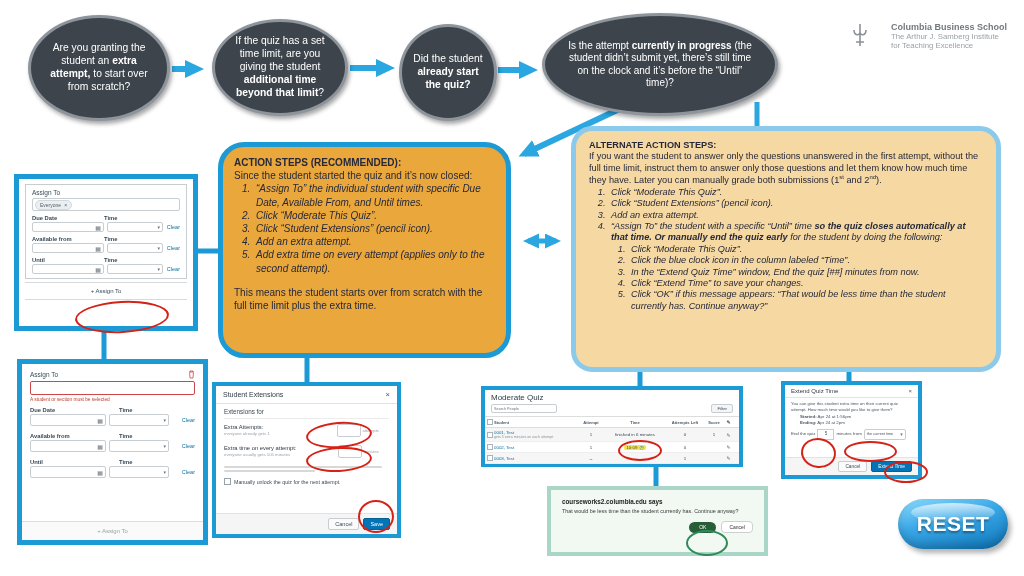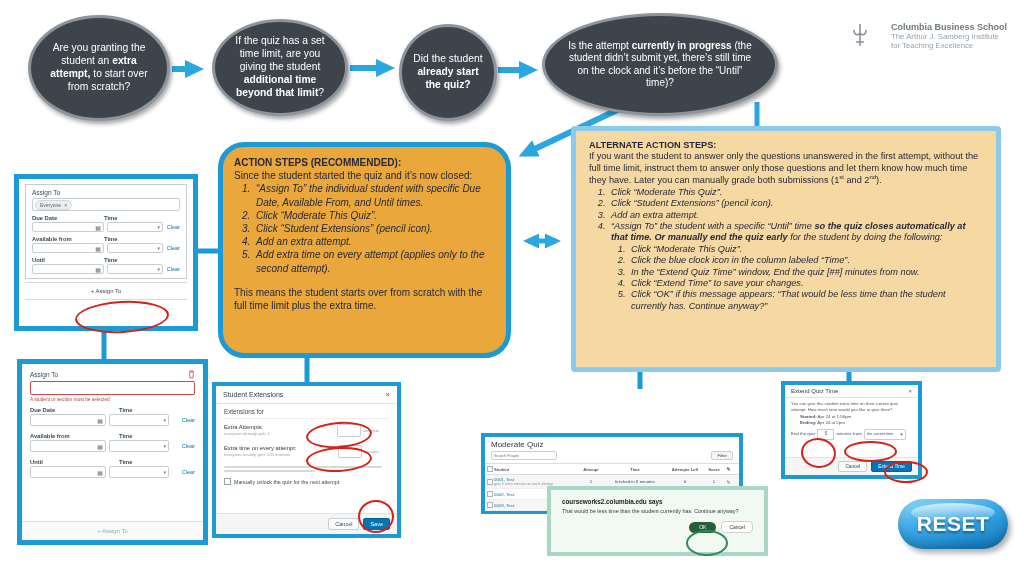--- a/index.html
+++ b/index.html
@@ -25,34 +25,34 @@
   
   #logo{position:absolute;left:852px;top:22px;z-index:2;display:flex;gap:23px;}
   .logo-text .l1{font-size:9px;font-weight:bold;color:#6f7a82;}
   .logo-text .l2,.logo-text .l3{font-size:7.8px;color:#99a2a9;line-height:1.2;}
 
   
   .box{position:absolute;z-index:2;box-sizing:border-box;color:#27293a;}
   #actionBox{left:218px;top:142px;width:293px;height:216px;background:#e9a73c;
              border:5px solid #1b9ad6;border-radius:26px;padding:9px 11px;font-size:10px;line-height:1.32;}
   #altBox{left:571px;top:126px;width:430px;height:246px;background:#f5d8a2;
-          border:5px solid #8ccaec;border-radius:4px;padding:9px 13px;font-size:9.2px;line-height:1.24;}
+          border:5px solid #8ccaec;border-radius:21px;padding:9px 13px;font-size:9.2px;line-height:1.24;}
   .box .bt{font-weight:bold;}
   .box ol{margin:0;padding-left:19px;}
   .box ol.sub{padding-left:17px;}
   .box li{padding-left:3px;font-style:italic;}
   .outro{margin-top:11px;}
   sup{font-size:65%;}
 
   
   .shot{position:absolute;z-index:2;background:#fff;border:4px solid #1b9ad6;box-sizing:border-box;color:#394b58;}
   #formA{left:14px;top:174px;width:184px;height:157px;border-width:5px;}
   #formB{left:17px;top:359px;width:191px;height:186px;border-width:5px;}
   #seDlg{left:212px;top:382px;width:189px;height:156px;}
-  #mqDlg{left:481px;top:386px;width:262px;height:81px;margin-top:47px;}
+  #mqDlg{left:481px;top:386px;width:262px;height:81px;}
   #exDlg{left:781px;top:381px;width:141px;height:98px;}
   #alertDlg{left:547px;top:486px;width:221px;height:70px;background:#f2f8f2;border-color:#a9d6c6;}
 
   .af-inner{border:1px solid #c7cdd1;margin:5px 6px 0;padding:4px 6px;}
   .af-label{font-size:6.5px;}
   .pillbox{border:1px solid #c7cdd1;border-radius:2px;height:11px;margin:2px 0 4px;display:flex;align-items:center;padding:0 2px;}
   .pill{background:#eceff1;border:1px solid #d3d8dc;border-radius:7px;font-size:5px;padding:0 4px;
         display:inline-flex;gap:3px;align-items:center;color:#55616b;height:8px;}
   .fg{margin-bottom:4px;}
   .fg-labels{display:grid;grid-template-columns:1fr 76px;font-size:5.8px;font-weight:bold;}

